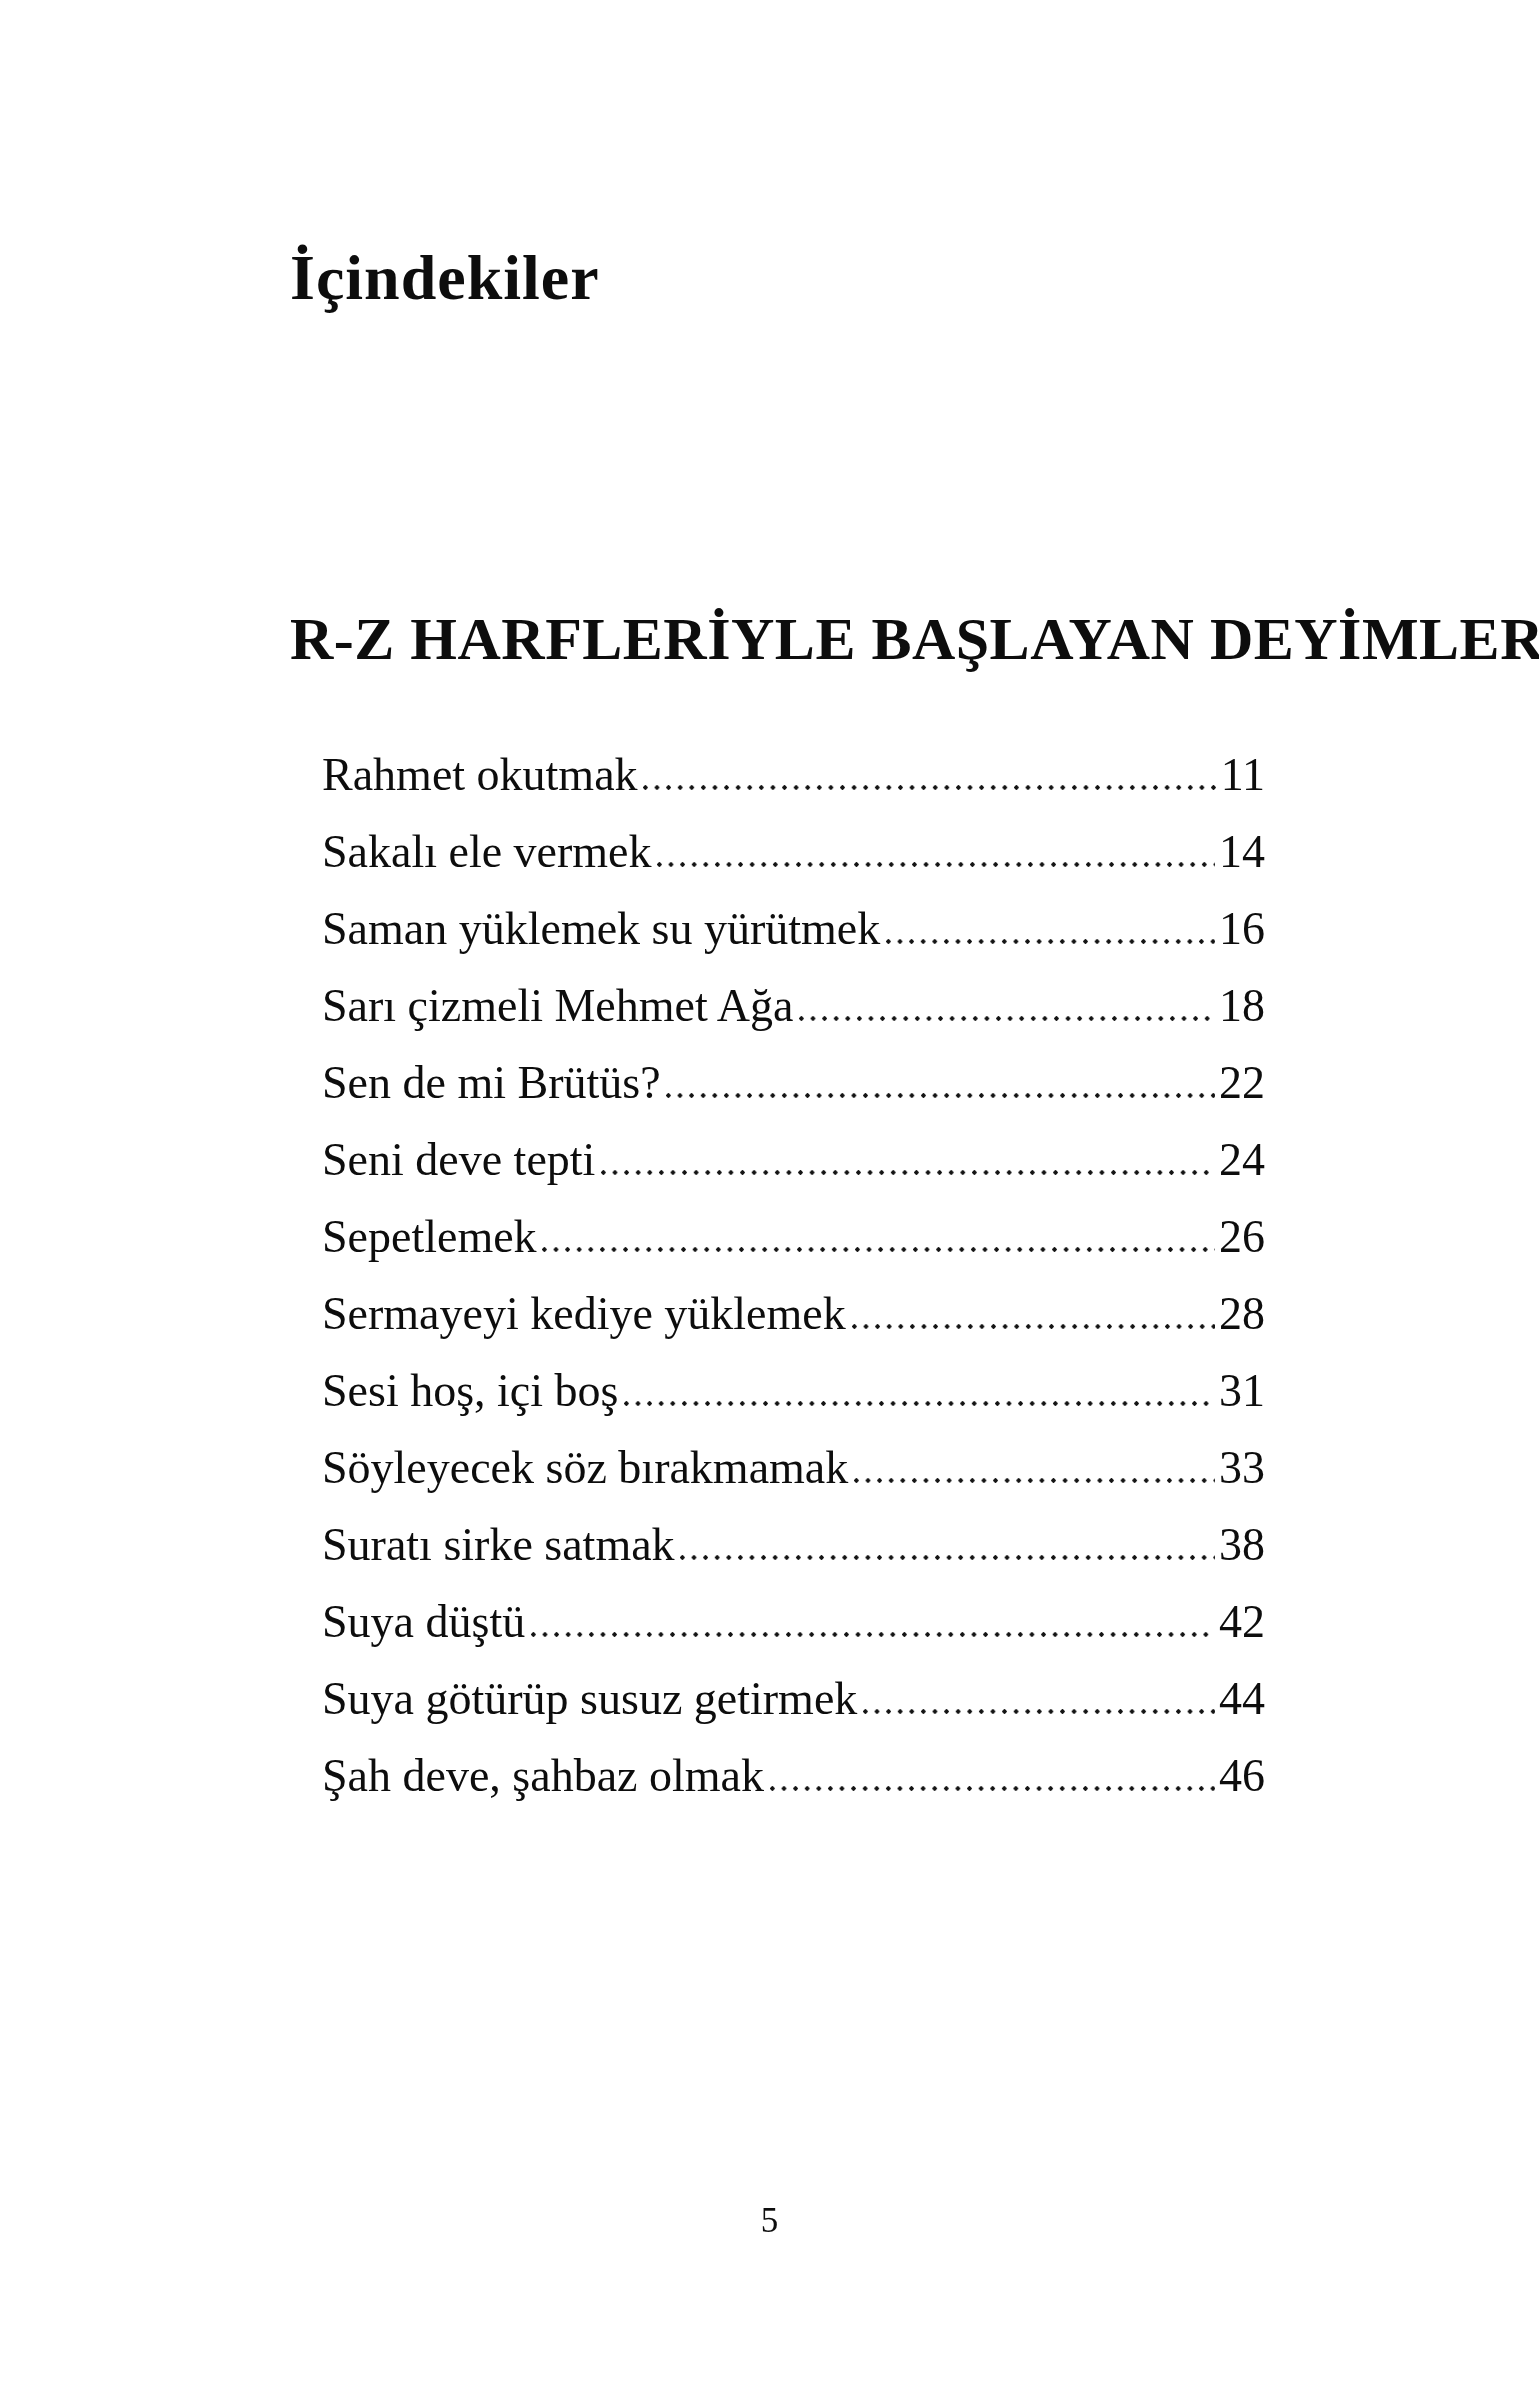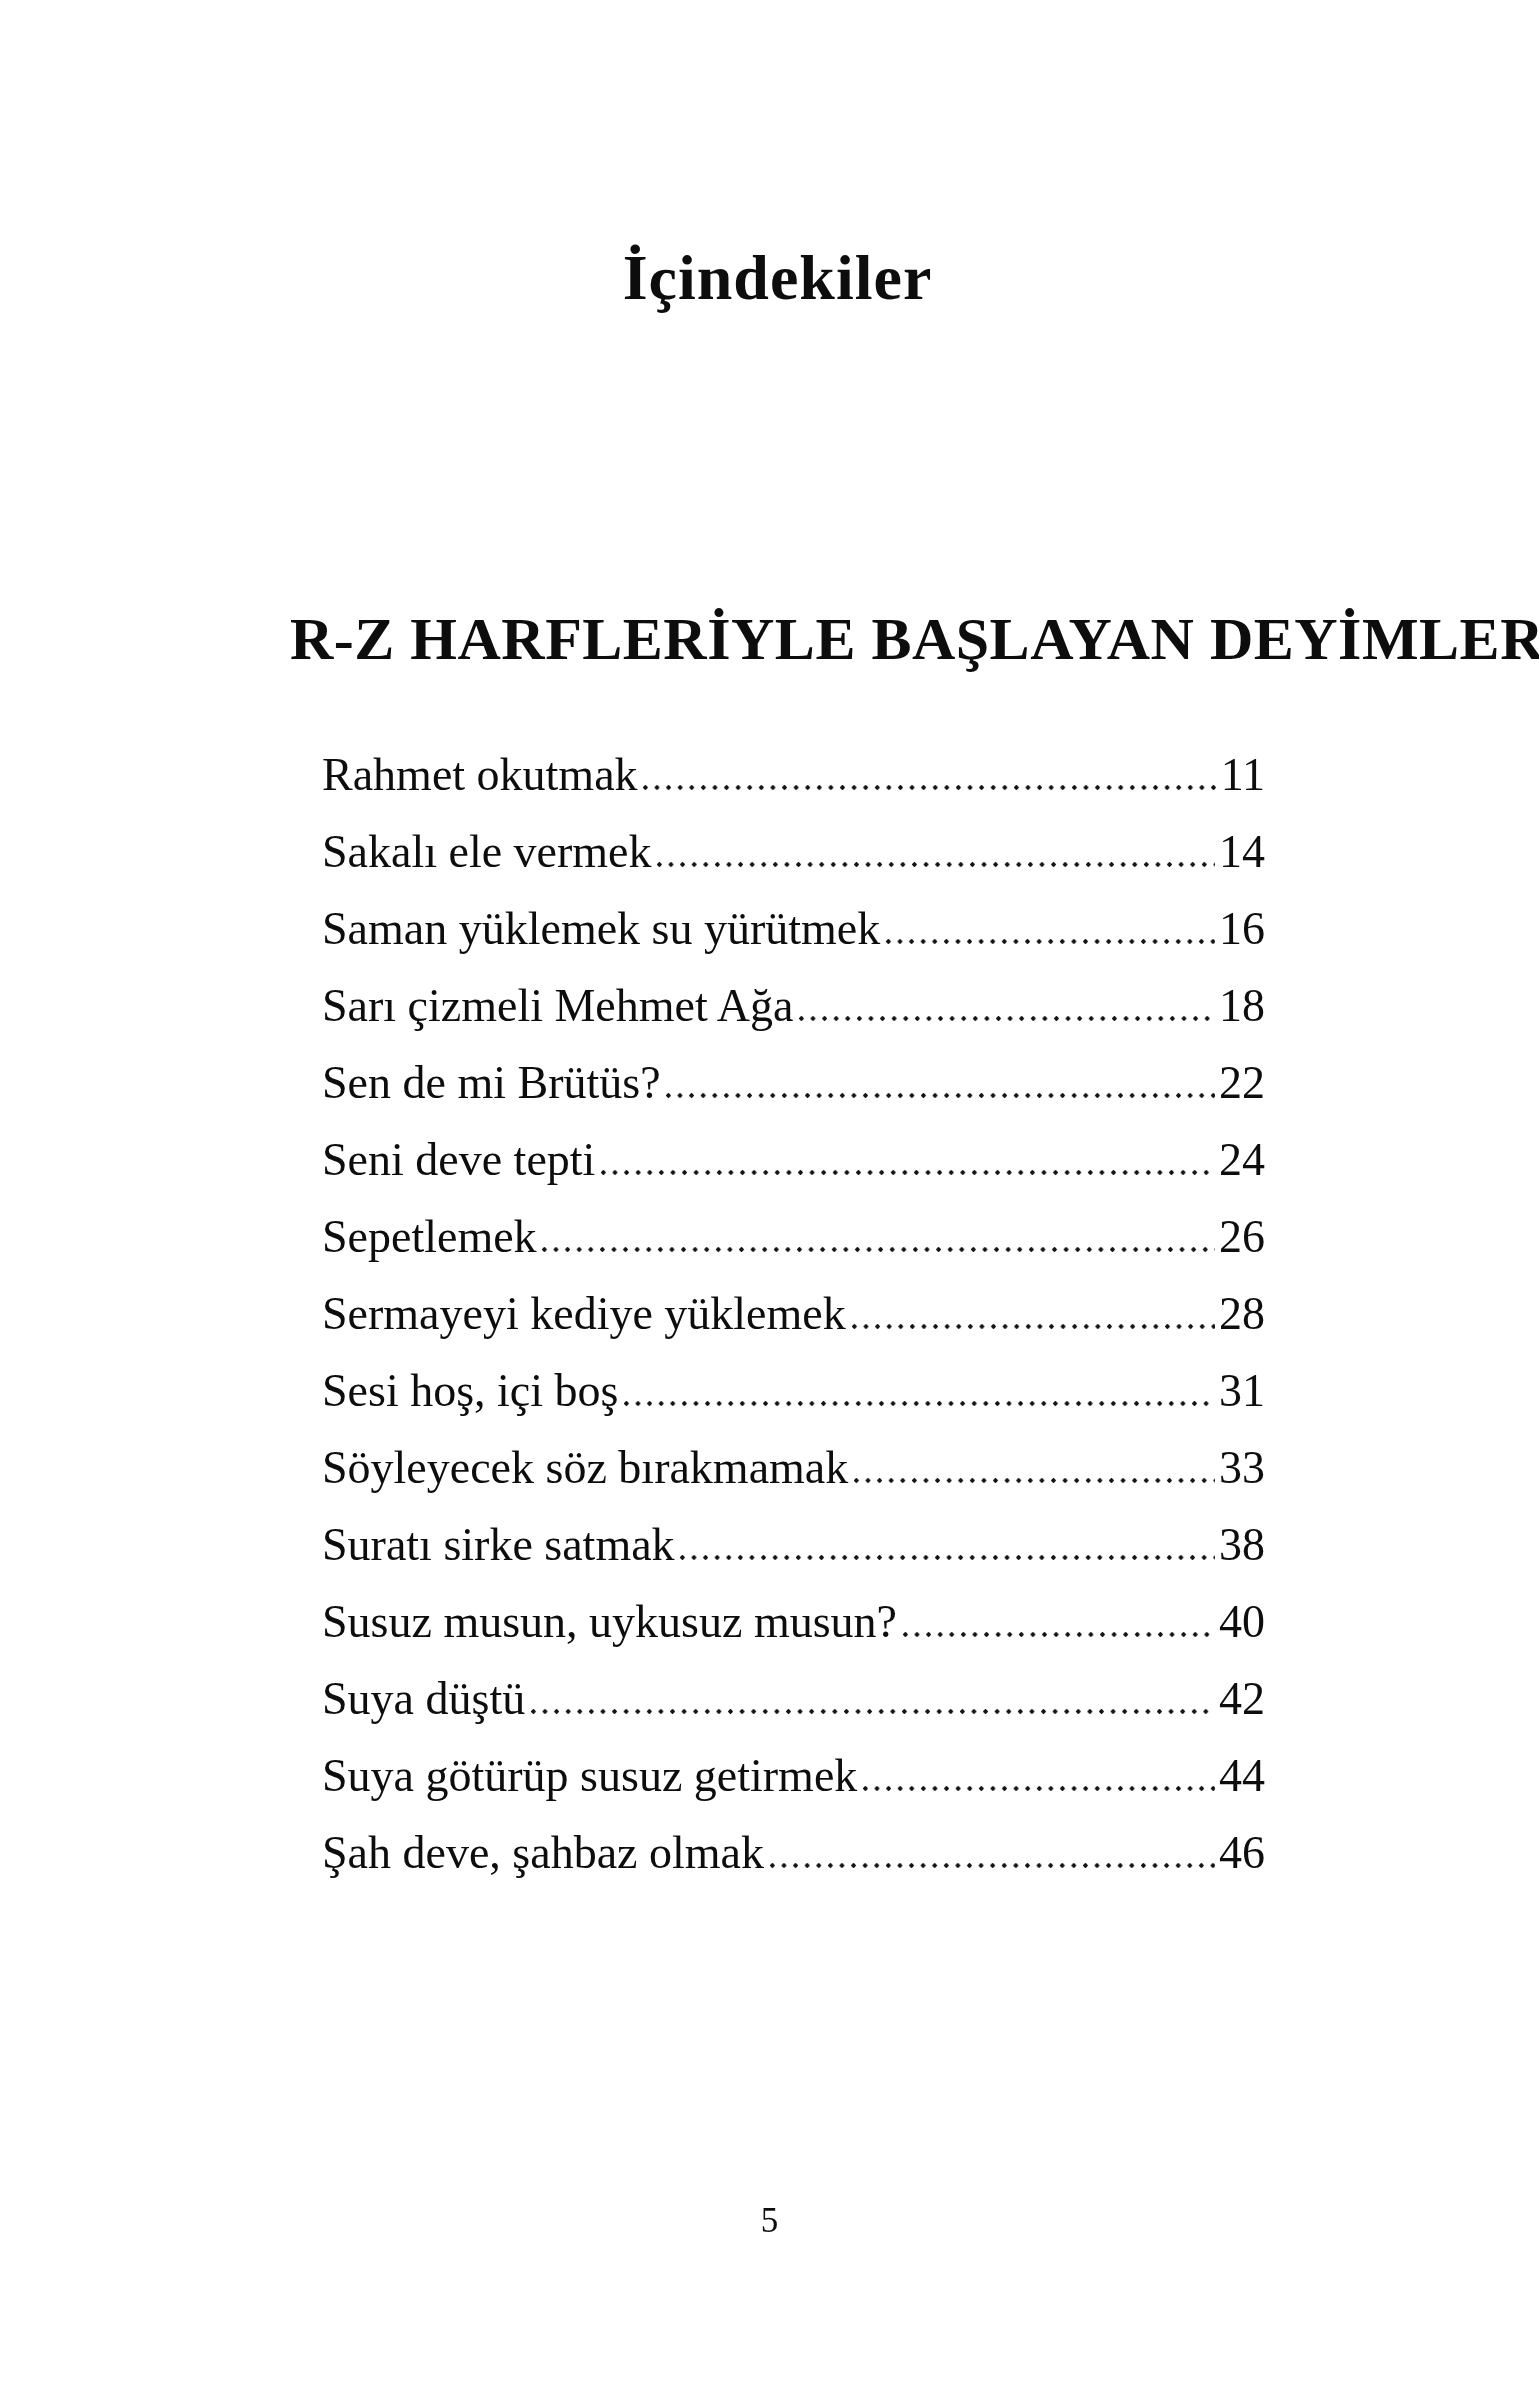--- a/index.html
+++ b/index.html
@@ -17,21 +17,20 @@
     overflow: hidden;
     box-sizing: border-box;
   }
   .content {
     box-sizing: border-box;
     padding: 0 274px 0 290px; 
   }
   .book-title {
     margin: 0;
     padding-top: 243px;
-    text-align: center;
     font-size: 64px;
     font-weight: bold;
     line-height: 1.1;
     letter-spacing: 1px;
   }
   .section-header {
     margin: 0;
     margin-top: 290px;
     text-align: center;
     font-size: 60px;
@@ -147,25 +146,20 @@
           <span class="toc-dots"></span>
           <span class="toc-page">33</span>
         </div>
 
         <div class="toc-row">
           <span class="toc-label">Suratı sirke satmak</span>
           <span class="toc-dots"></span>
           <span class="toc-page">38</span>
         </div>
 
-        <div class="toc-row">
-          <span class="toc-label">Susuz musun, uykusuz musun?</span>
-          <span class="toc-dots"></span>
-          <span class="toc-page">40</span>
-        </div>
 
         <div class="toc-row">
           <span class="toc-label">Suya düştü</span>
           <span class="toc-dots"></span>
           <span class="toc-page">42</span>
         </div>
 
         <div class="toc-row">
           <span class="toc-label">Suya götürüp susuz getirmek</span>
           <span class="toc-dots"></span>

